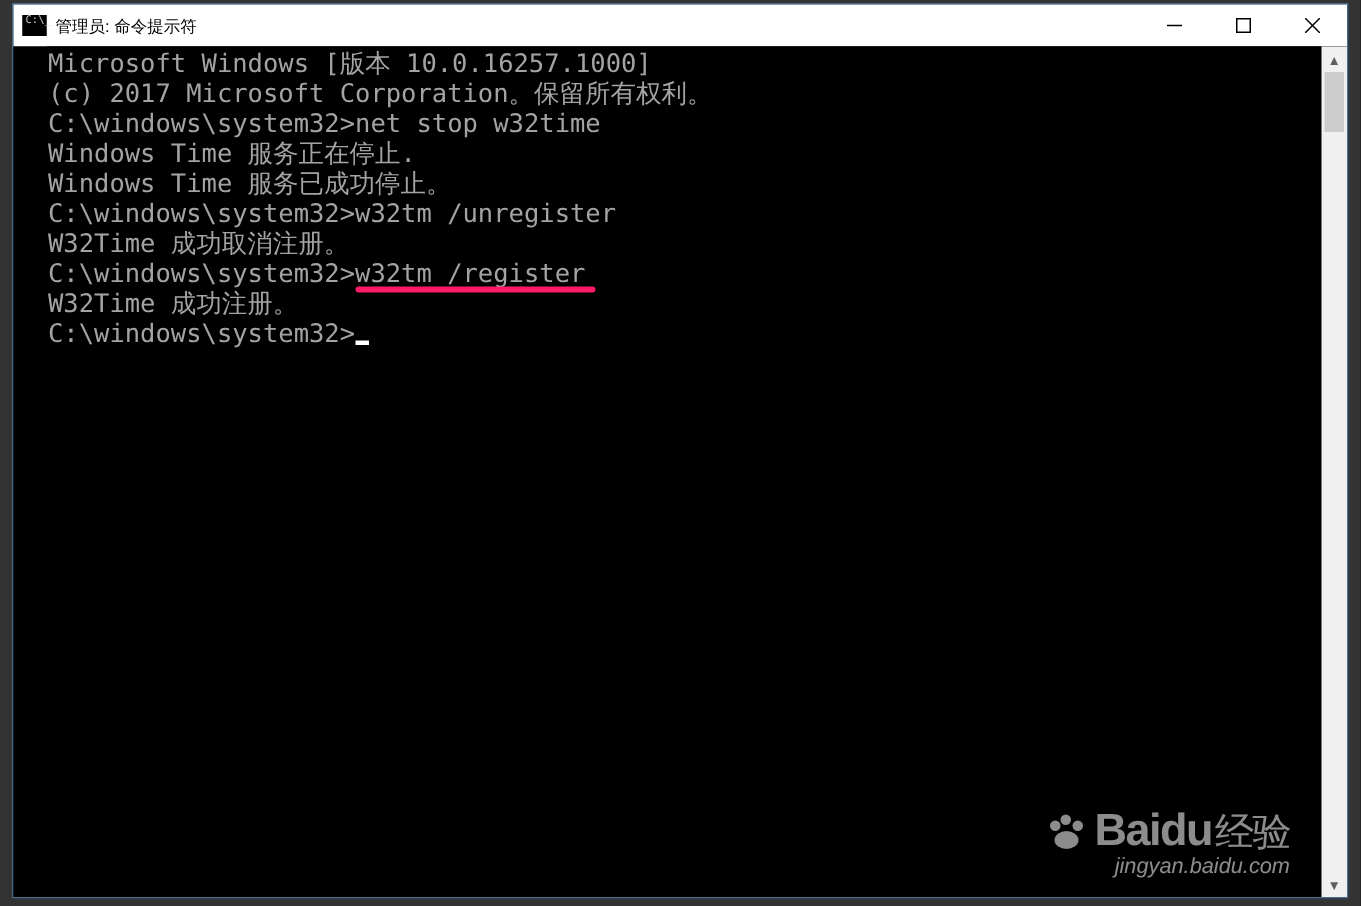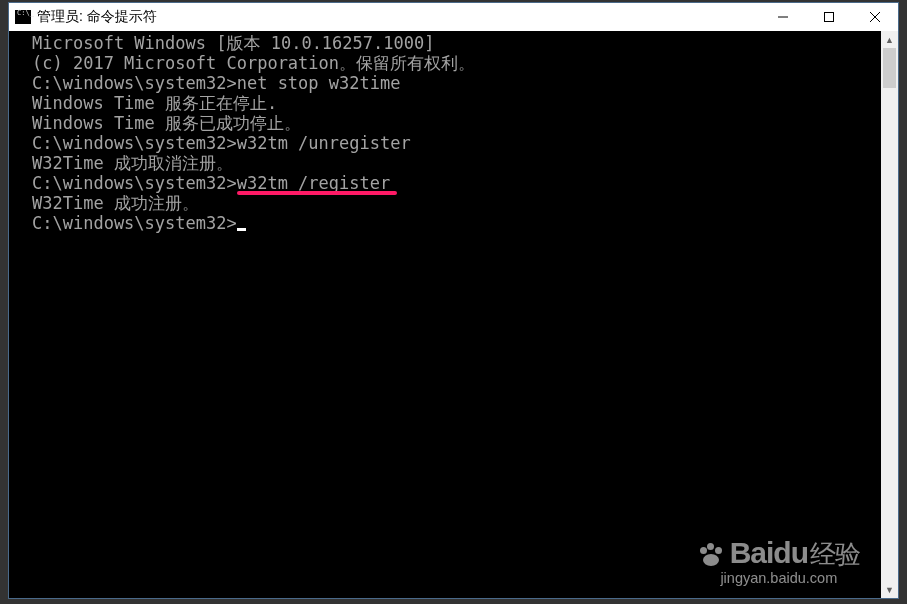--- a/index.html
+++ b/index.html
@@ -10,21 +10,21 @@
     width: 891px; height: 597px;
     background: #000;
     border: 1px solid #4a6a8a;
     display: flex; flex-direction: column;
   }
   .titlebar {
     height: 28px;
     background: #fff;
     display: flex; align-items: center;
     padding-left: 6px;
-    font-size: 14px;
+    font-size: 11px;
     color: #000;
   }
   .titlebar .app-icon {
     width: 16px; height: 14px;
     border: 1px solid #000;
     background: #000;
     margin-right: 6px;
     position: relative;
     display: inline-block;
   }
@@ -129,22 +129,22 @@
     font-family: Arial, sans-serif;
     letter-spacing: -1px;
   }
   .watermark .brand .cn {
     font-size: 26px; font-weight: normal; font-family: "Microsoft YaHei";
     margin-left: 2px;
   }
   .watermark .url {
     font-size: 14.5px;
     font-family: Arial, sans-serif;
+    font-style: italic;
     margin-top: -2px;
-    text-align: center;
   }
 </style>
 </head>
 <body>
 
 <div class="window">
   <div class="titlebar">
     <span class="app-icon"></span>
     <span class="title-text">管理员: 命令提示符</span>
     <span class="spacer"></span>

